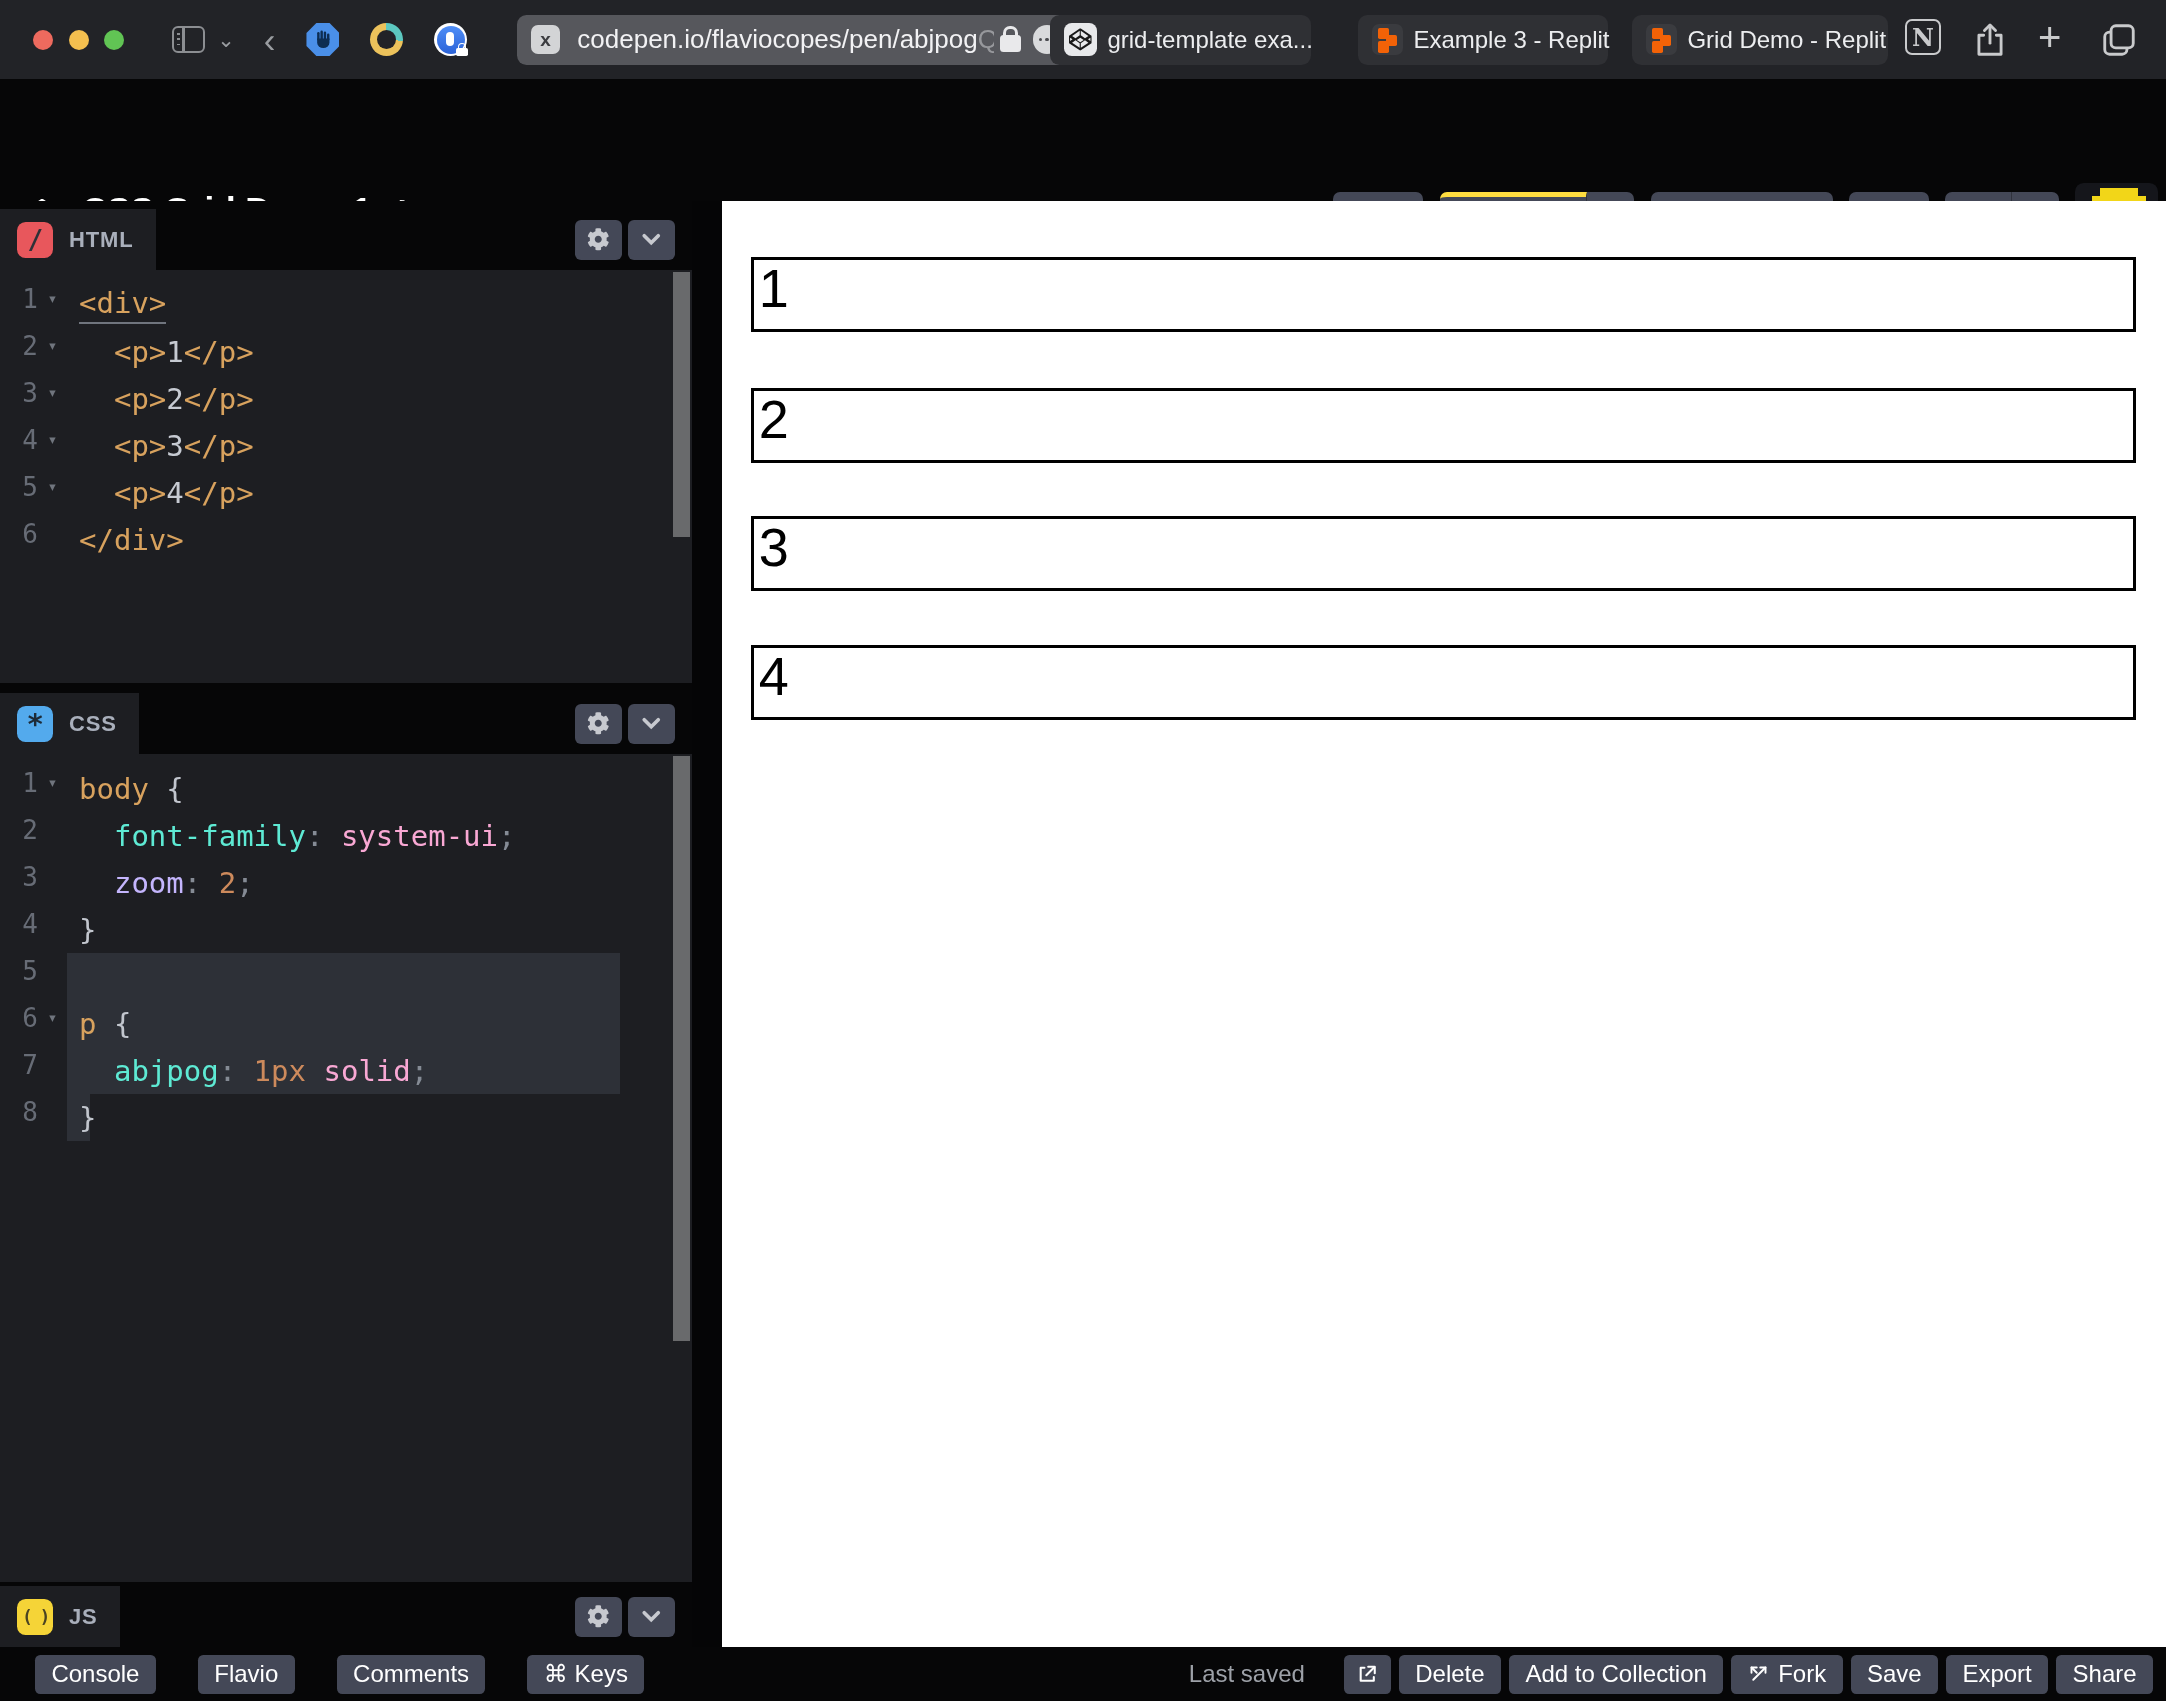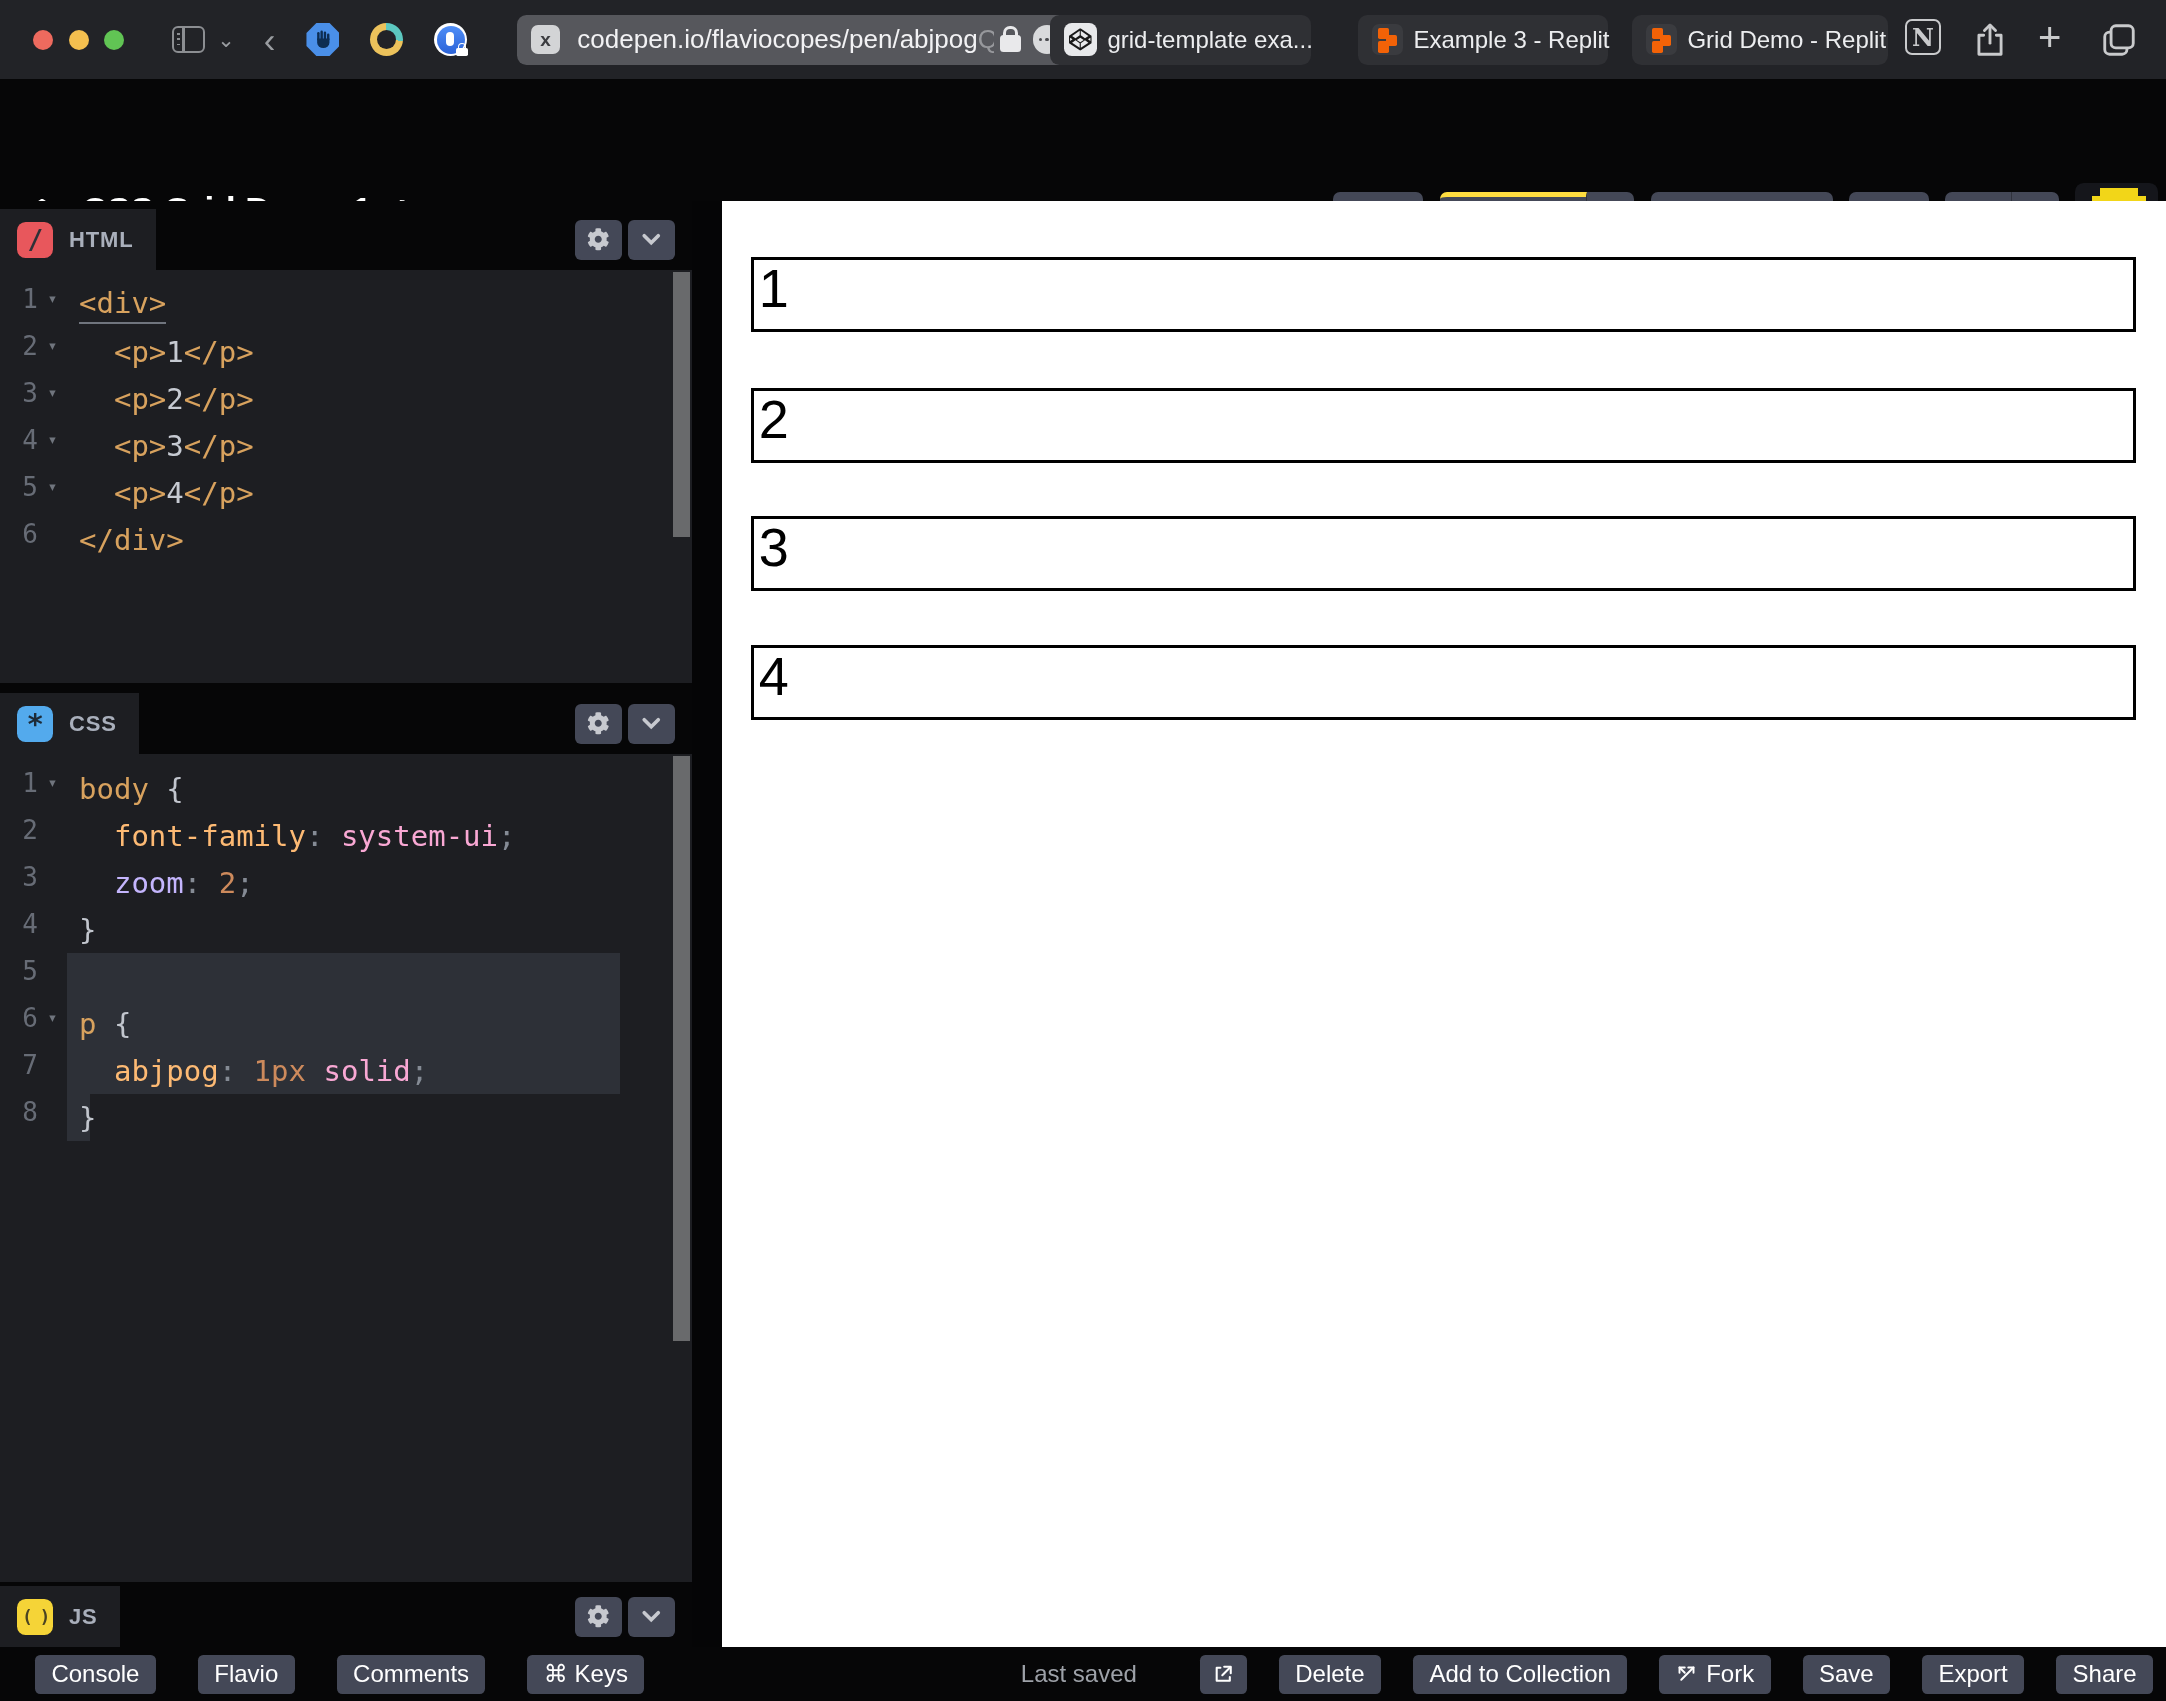--- a/index.html
+++ b/index.html
@@ -91,40 +91,40 @@
   .editor{position:absolute;left:0;width:692px;background:#1d1e22;padding-top:5.2px;overflow:hidden;}
   .cl{height:47px;display:flex;align-items:center;font-family:"DejaVu Sans Mono",monospace;font-size:29px;}
   .ln{width:38px;text-align:right;color:#676c76;font-size:26px;flex:none;}
   .fa{width:29px;text-align:center;color:#70757e;font-size:16.4px;flex:none;}
   .cc{position:relative;padding-left:12px;white-space:pre;height:100%;display:flex;align-items:center;flex:1;margin-top:12px;}
   .cc span{position:relative;}
   .selbg{position:absolute;left:0;top:0;height:100%;background:#2d3037;}
   .selbg.full{width:553px;} .selbg.start{width:22.5px;}
   .t-tag{color:#d8a25e;} .t-val{color:#f9a8d4;}
   .t-pl{color:#c6cad2;}
-  .t-prop{color:#fdba74;text-align:center;}
+  .t-prop{color:#5eead4;text-align:center;}
   .t-punct{color:#858b95;}
   .t-brace{color:#c2c6ce;}
   .t-num{color:#cd8a5c;}
   .t-white{color:#c4b5fd;}
   .u{border-bottom:2.6px solid #70757e;padding-bottom:1.7px;}
   .scroll-thumb{position:absolute;right:1.7px;width:17.3px;background:#696a6c;}
 
   
   .preview{position:absolute;left:722px;top:201px;width:1445px;height:1447px;background:#ffffff;color:#000;}
   .pbox{position:absolute;left:28.5px;width:1385px;height:75px;border:3.5px solid #000;}
   .pbox .num{font-size:54px;line-height:57px;padding-left:5.2px;color:#000;}
 
   
   .footer{position:absolute;left:0;top:1647px;width:2167px;height:54px;background:#060607;
           display:flex;align-items:center;}
   .fbtn{background:#444857;color:#fff;font-size:24px;height:39px;padding:0 16.4px;border-radius:5.2px;
         display:flex;align-items:center;gap:9.5px;white-space:nowrap;}
   .fleft{display:flex;gap:42px;margin-left:35px;}
-  .fright{display:flex;gap:32px;margin-left:auto;margin-right:14px;align-items:center;}
+  .fright{display:flex;gap:8px;margin-left:auto;margin-right:14px;align-items:center;}
   .last-saved{color:#9da1a8;font-size:24px;margin-right:31px;}
   .icon-only{width:47px;padding:0;justify-content:center;}
 </style>
 </head>
 <body>
 
 <div id="stage">
 
   <div class="browser-bar">
     <div class="traffic">

